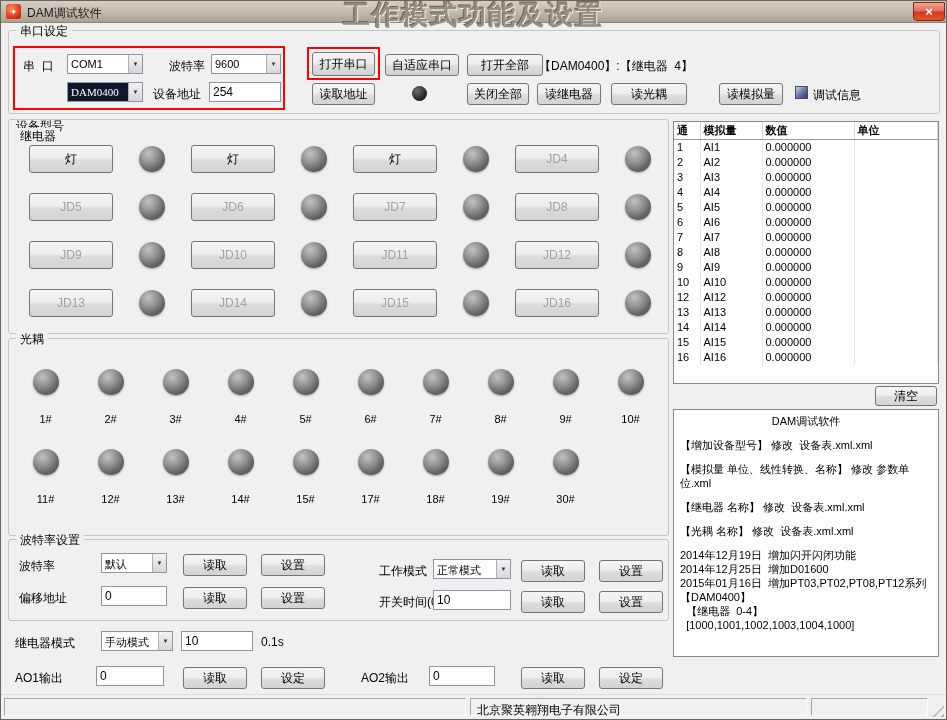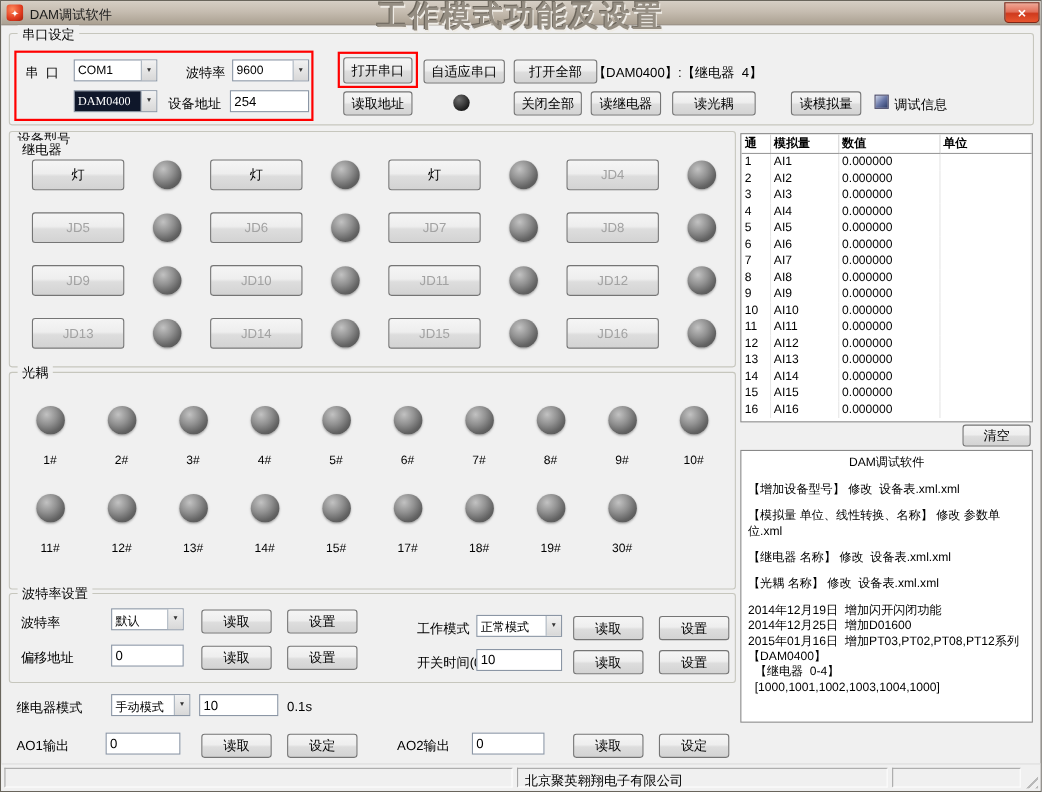--- a/index.html
+++ b/index.html
@@ -341,26 +341,20 @@
             <td>0.000000</td>
             <td></td>
           </tr>
         <tr>
             <td>10</td>
             <td>AI10</td>
             <td>0.000000</td>
             <td></td>
           </tr>
         <tr>
-            <td>11</td>
-            <td>AI11</td>
-            <td>0.000000</td>
-            <td></td>
-          </tr>
-        <tr>
             <td>12</td>
             <td>AI12</td>
             <td>0.000000</td>
             <td></td>
           </tr>
         <tr>
             <td>13</td>
             <td>AI13</td>
             <td>0.000000</td>
             <td></td>

